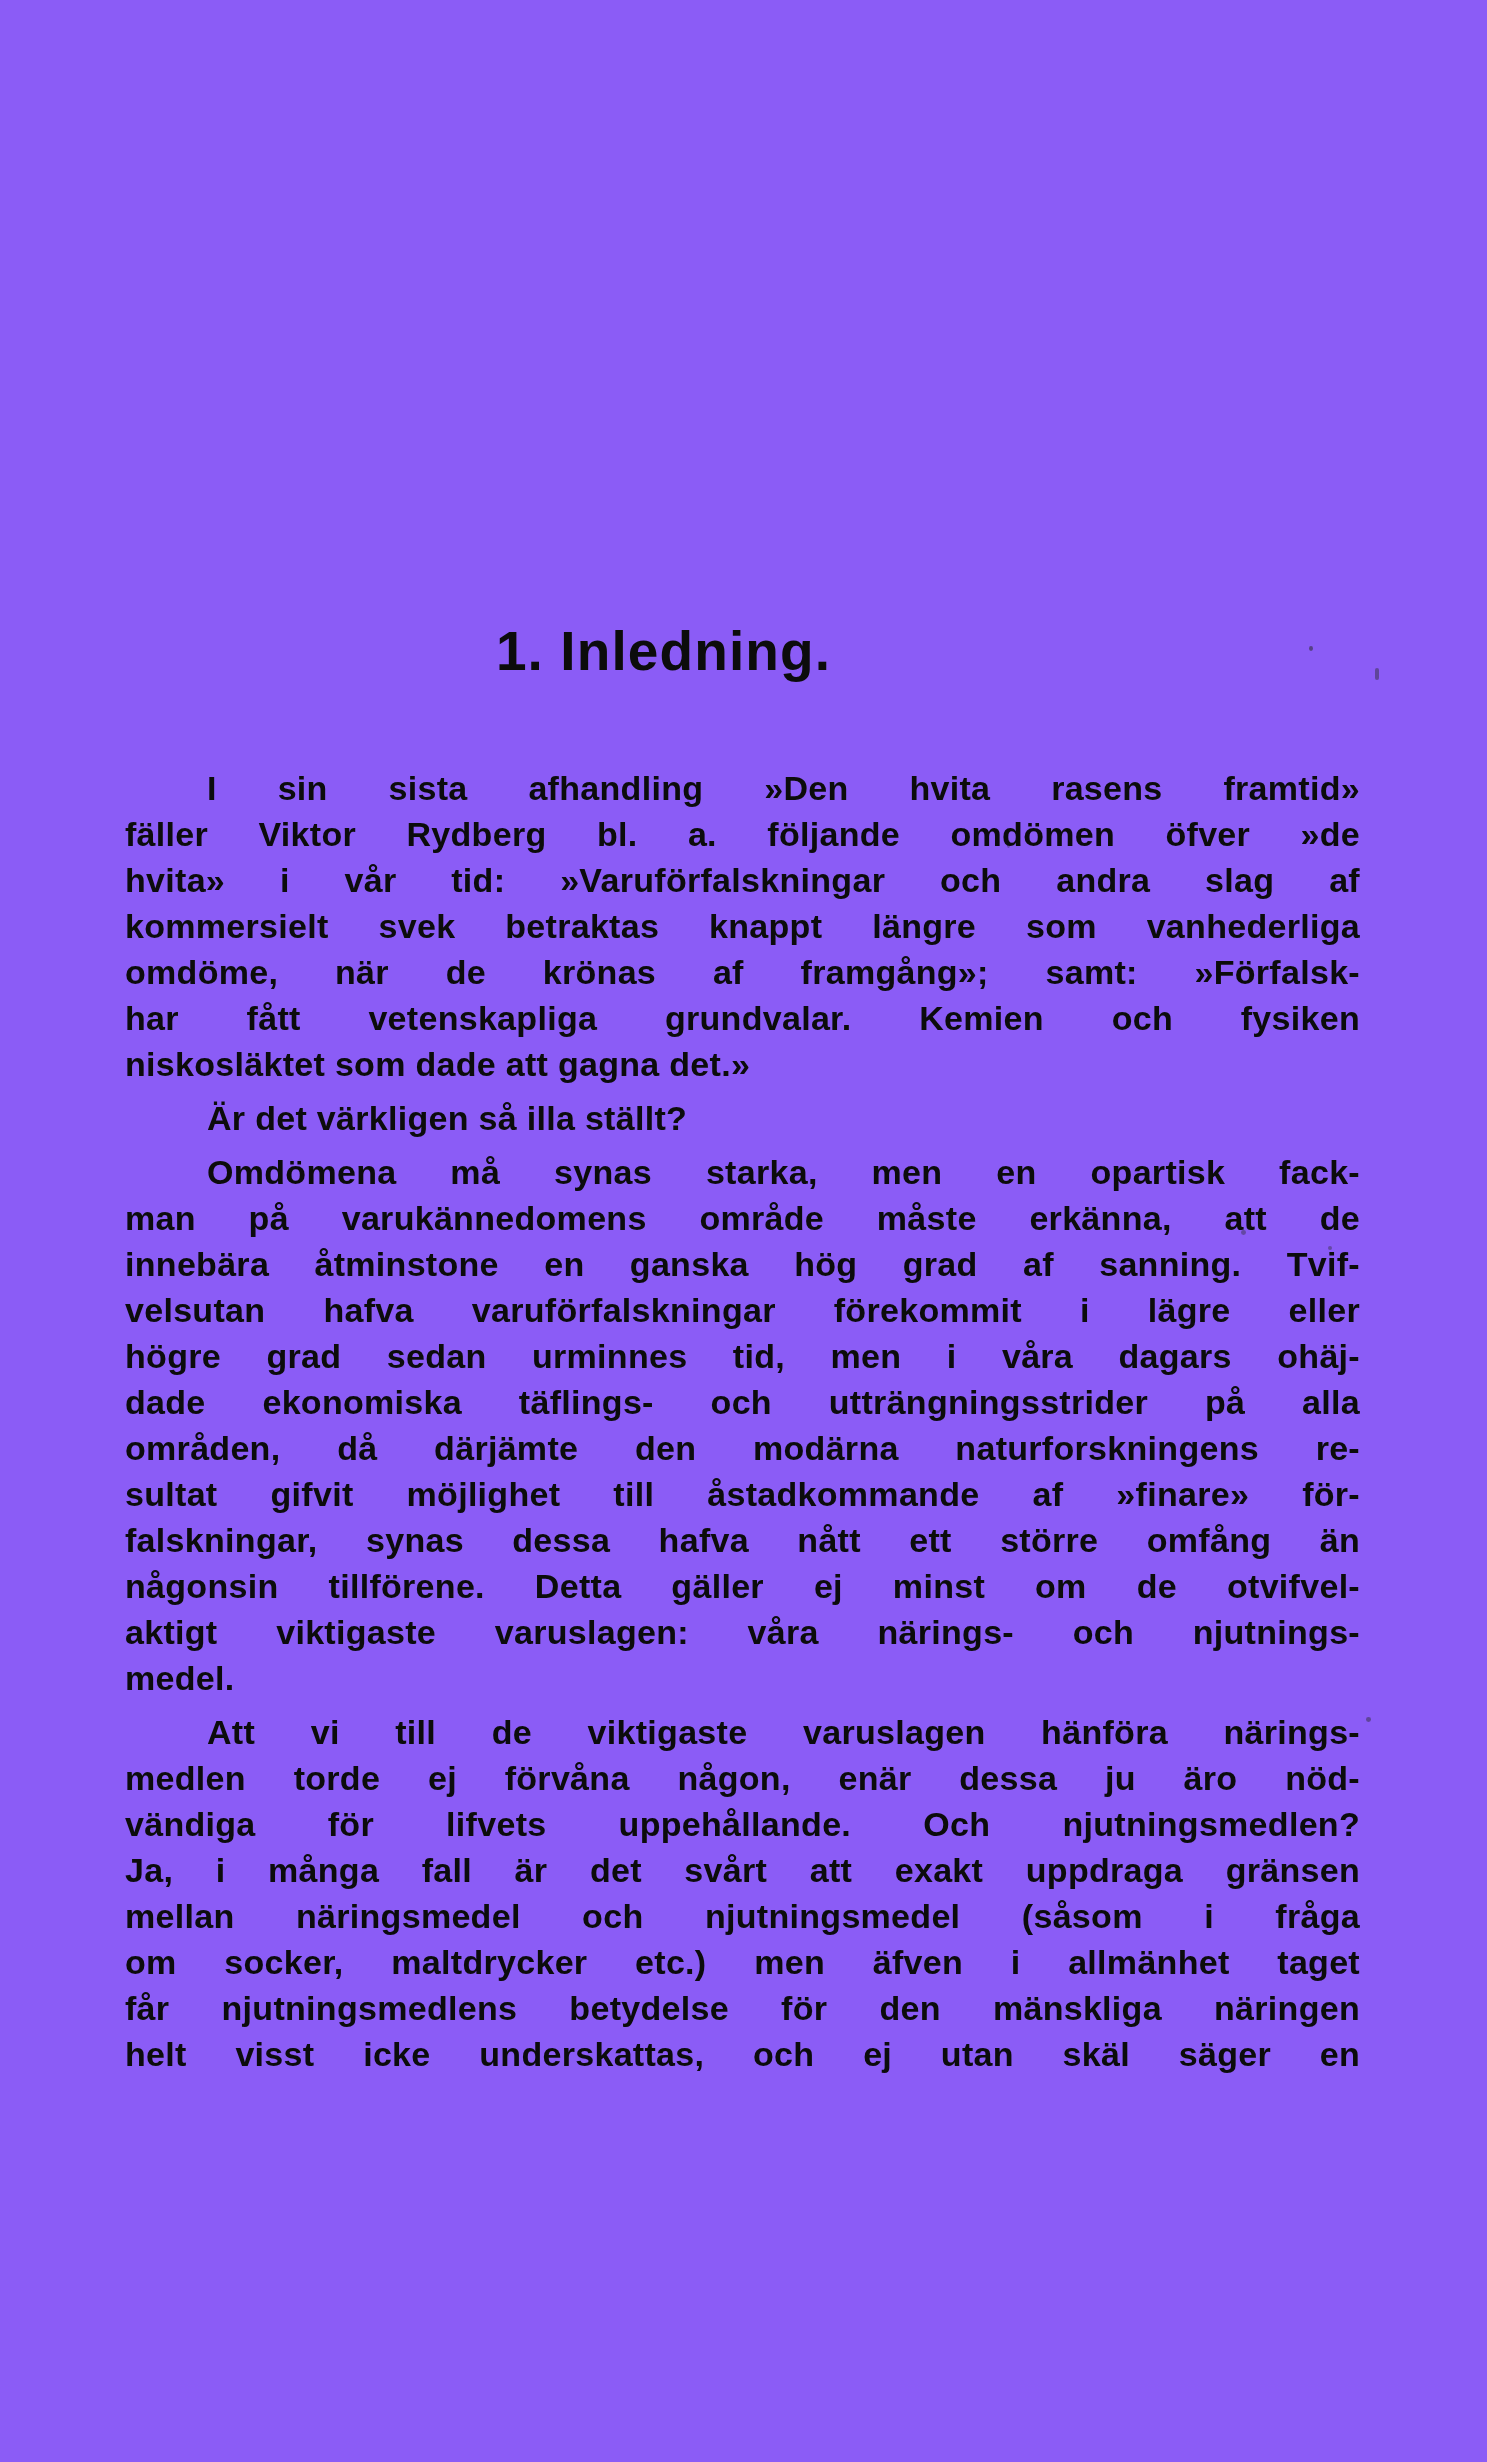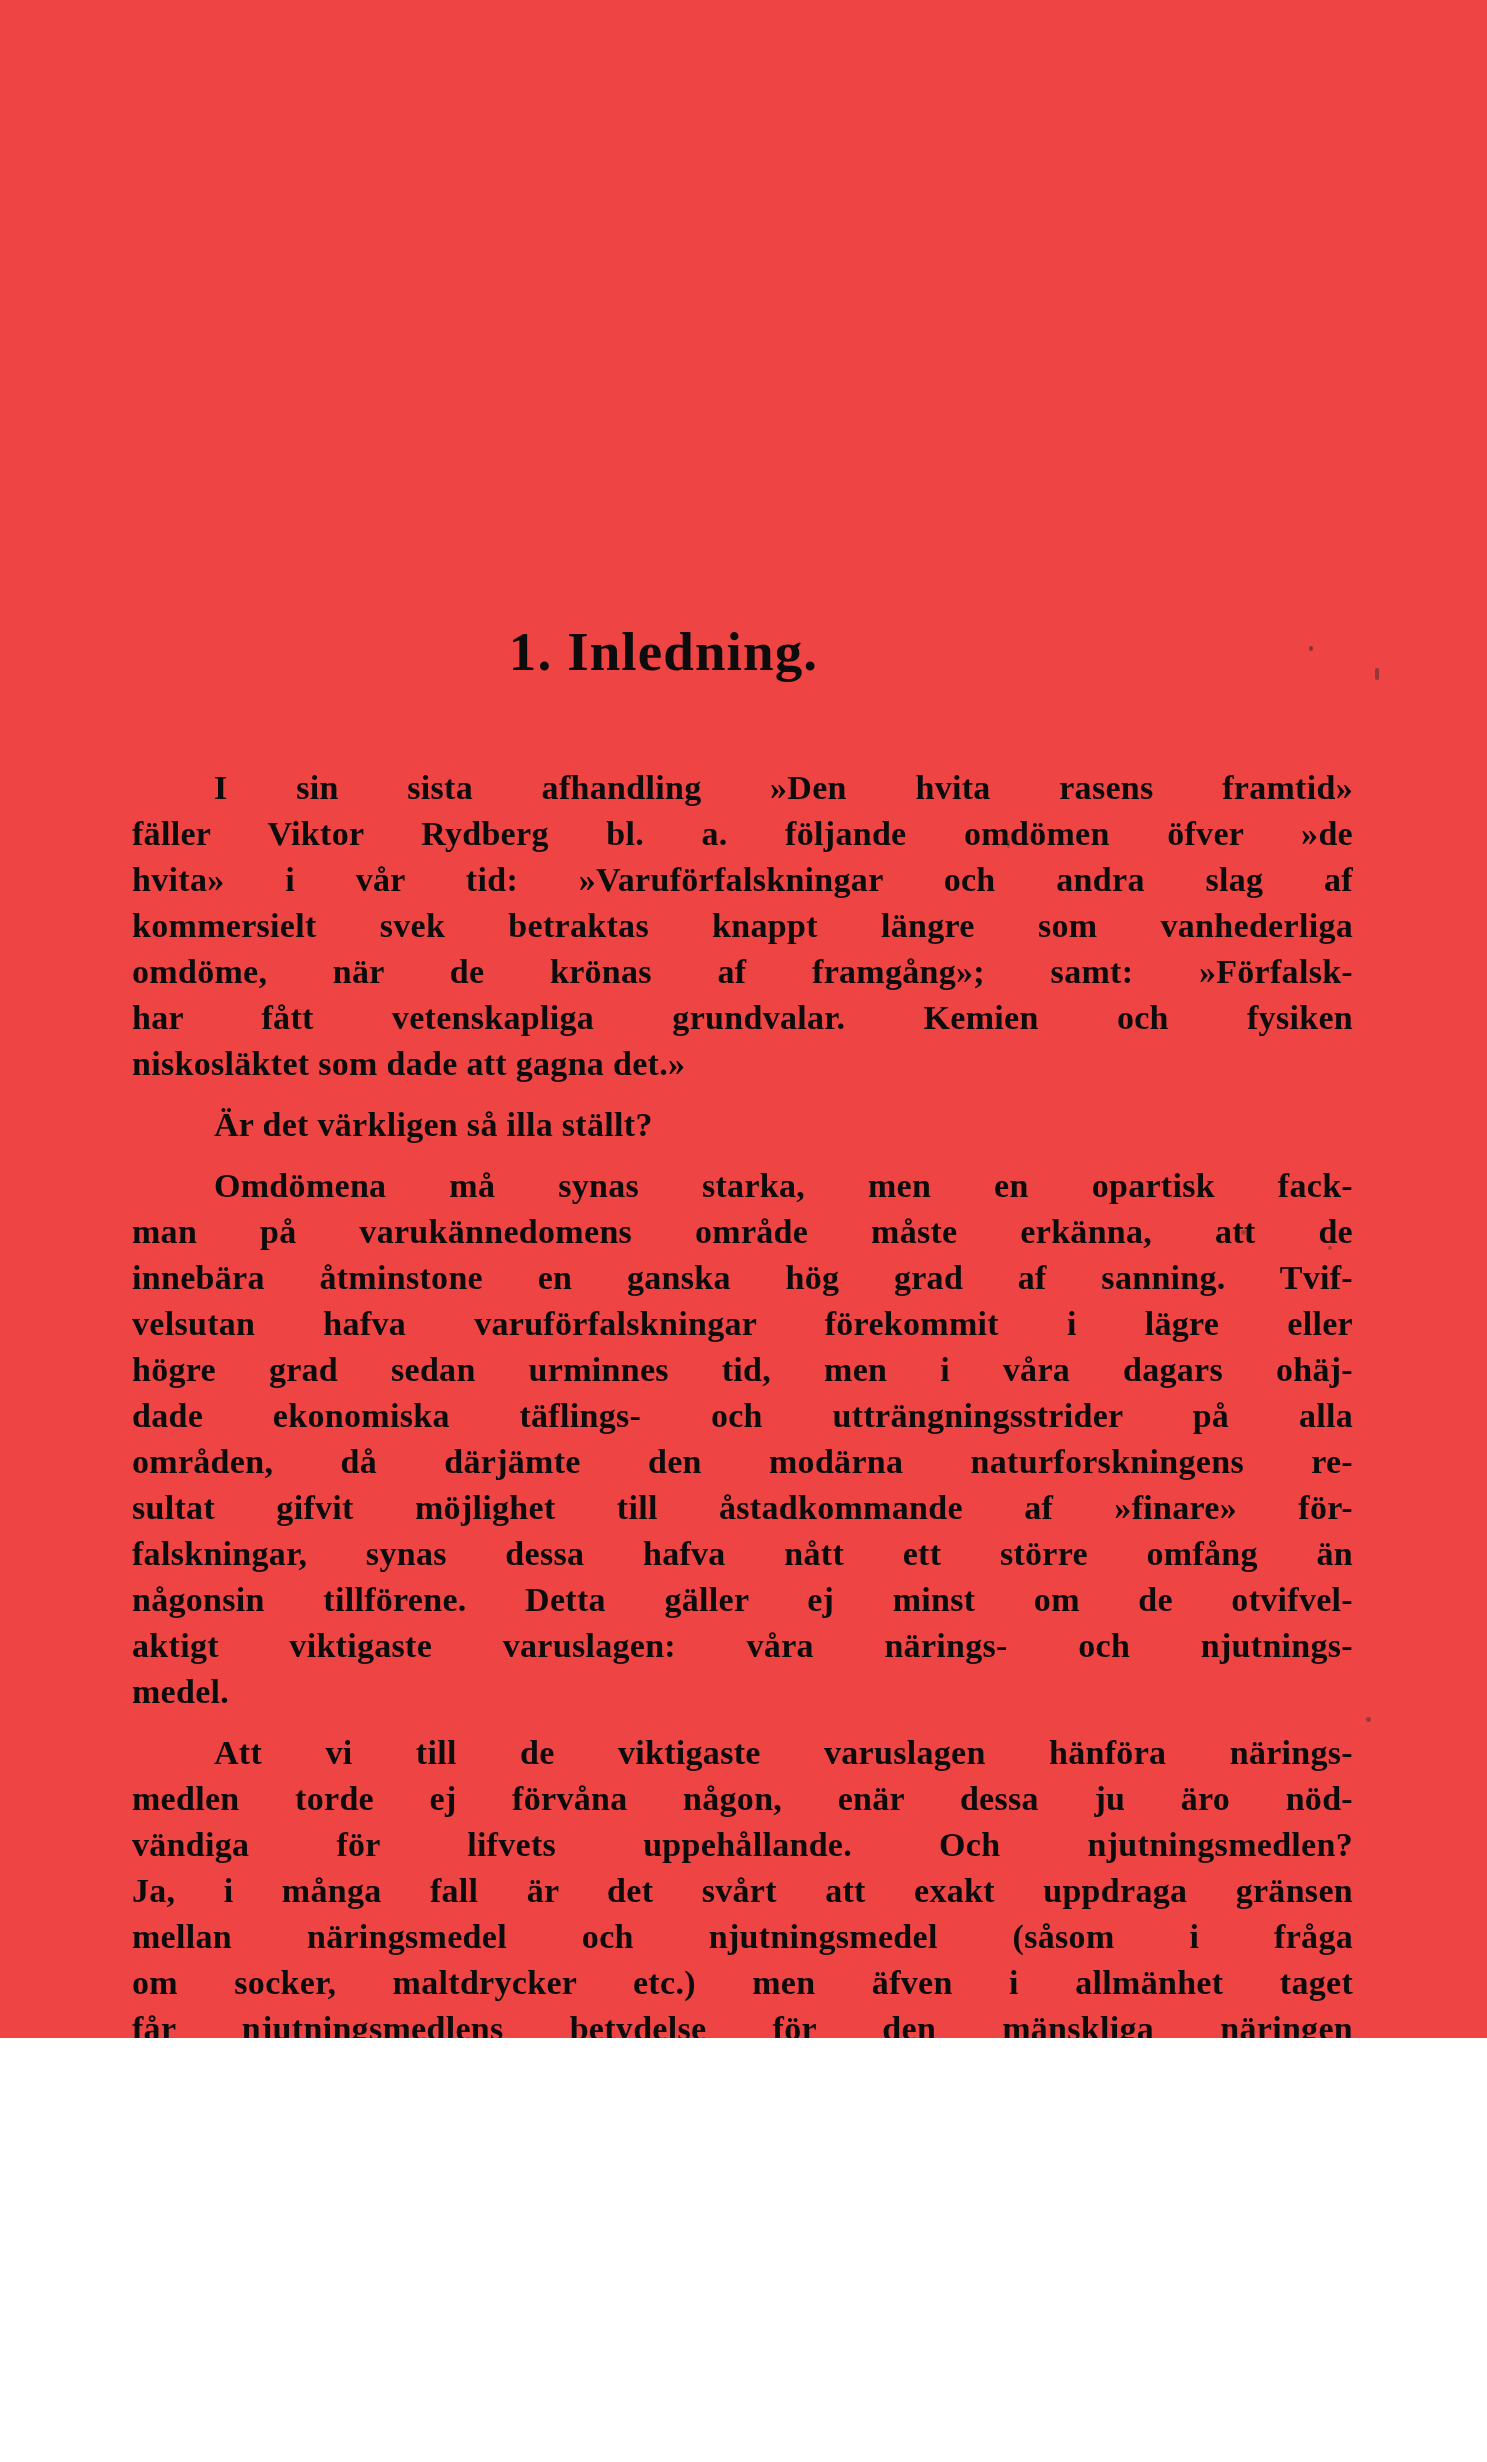--- a/index.html
+++ b/index.html
@@ -3,24 +3,24 @@
 <meta charset="utf-8">
 <style>
   html, body {
     margin: 0;
     padding: 0;
     background: #ffffff;
   }
   .page {
     position: relative;
     width: 1488px;
-    height: 2038px;
-    background: #ef4444;
+    height: 2462px;
+    background: #8b5cf6;
     color: #0c0c0c;
-    font-family: Liberation Serif, serif;
+    font-family: Liberation Sans, sans-serif;
     overflow: hidden;
   }
   .textblock {
     position: absolute;
     left: 117px;
     top: 620px;
     width: 1251px;
   }
   .heading {
     font-size: 55px;
@@ -30,21 +30,21 @@
     transform: translateX(-79px);
     letter-spacing: 1.1px;
     margin: 0 0 82px 0;
   }
   .bodytext {
     font-size: 34px;
     font-weight: bold;
     letter-spacing: 0.3px;
   }
   .paragraph {
-    margin: 15px;
+    margin: 8px;
   }
   .line {
     line-height: 46px;
     text-align: justify;
     text-align-last: justify;
     text-justify: inter-word;
   }
   .line.lastline {
     text-align-last: left;
   }

